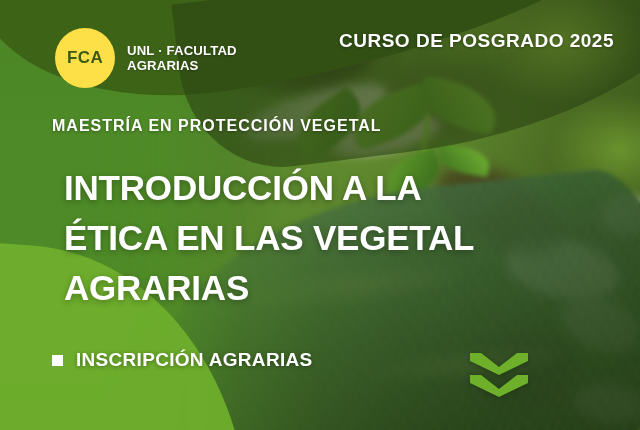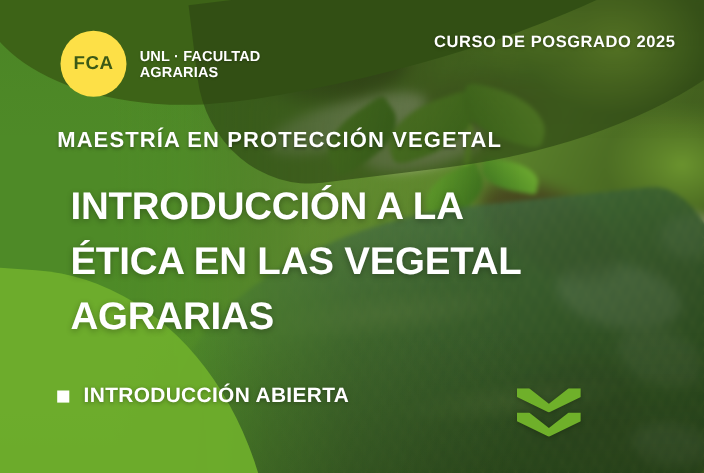--- a/index.html
+++ b/index.html
@@ -158,29 +158,29 @@
   .unl-text {
     color:#ffffff; font-weight:bold; font-size:13.2px;
     line-height:15.5px; letter-spacing:0.15px;
     text-shadow:0 1px 2px rgba(0,0,0,0.25);
     white-space:nowrap;
   }
 
   
   .kicker {
     position:absolute; right:26px; top:30px;
-    color:#ffffff; font-weight:bold; font-size:15px;
+    color:#ffffff; font-weight:bold; font-size:19px;
     letter-spacing:0.5px;
     text-shadow:0 1px 3px rgba(0,0,0,0.35);
   }
 
   
   .program {
     position:absolute; left:52px; top:117px;
-    color:#ffffff; font-weight:bold; font-size:20px;
+    color:#ffffff; font-weight:bold; font-size:16px;
     letter-spacing:1.0px;
     text-shadow:0 1px 3px rgba(0,0,0,0.35);
   }
 
   
   .title {
     position:absolute; left:64px; top:163px; width:440px;
     color:#ffffff; font-weight:bold; font-size:35px;
     line-height:50px; letter-spacing:-0.2px;
     text-shadow:0 2px 6px rgba(0,0,0,0.30);
@@ -270,21 +270,21 @@
     <div class="program">MAESTRÍA EN PROTECCIÓN VEGETAL</div>
 
     <div class="title">
       <span class="tl">INTRODUCCIÓN A LA</span>
       <span class="tl">ÉTICA EN LAS VEGETAL</span>
       <span class="tl">AGRARIAS</span>
     </div>
 
     <div class="status">
       <span class="status-square"></span>
-      <span class="status-text">INTRODUCCIÓN ABIERTA</span>
+      <span class="status-text">INSCRIPCIÓN AGRARIAS</span>
     </div>
 
     <div class="chevrons">
       <span class="chev chev1">
         <svg viewBox="0 0 58 22" xmlns="http://www.w3.org/2000/svg">
           <path d="M0 0 L11 0 L29 14 L47 0 L58 0 L58 8 L29 22 L0 8 Z" fill="#6fb02a"></path>
         </svg>
       </span>
       <span class="chev chev2">
         <svg viewBox="0 0 58 22" xmlns="http://www.w3.org/2000/svg">

